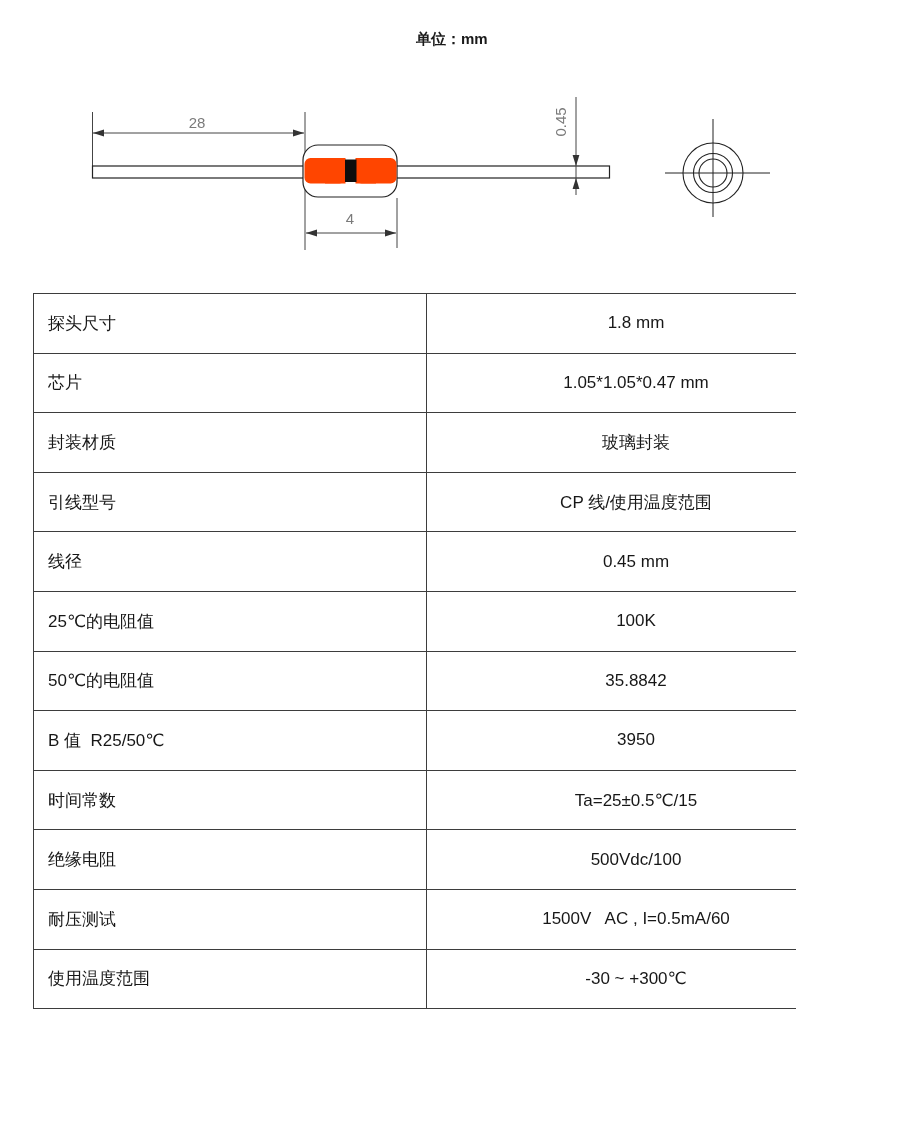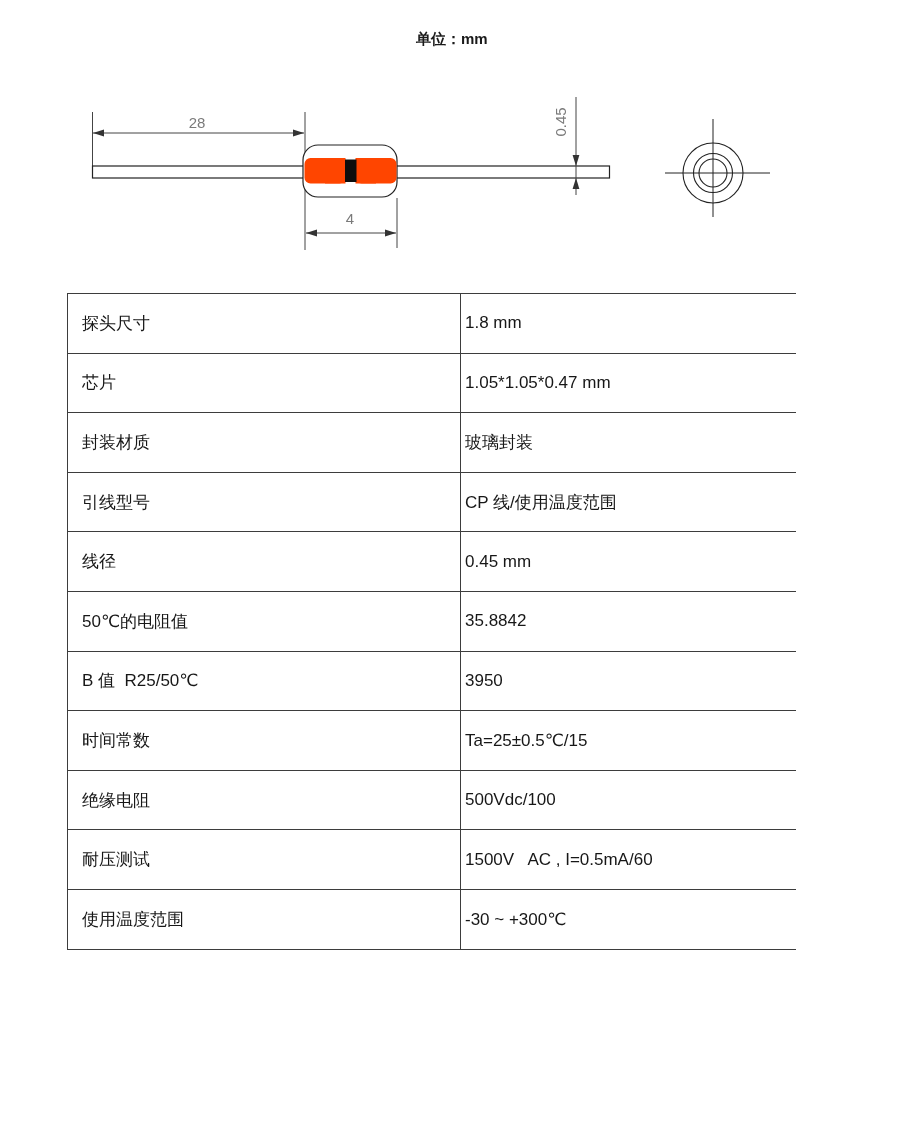--- a/index.html
+++ b/index.html
@@ -37,33 +37,32 @@
     height: 1130px;
     background: #ededed;
   }
   #spec-table {
     position: absolute;
     left: 33px;
     top: 293px;
     width: 787px;
     border-collapse: collapse;
     table-layout: fixed;
-    margin-left: 34px;
   }
   #spec-table td {
     border: 1.6px solid #3d3d3d;
     height: 56.6px;
     font-size: 17px;
     color: #171717;
     vertical-align: middle;
     white-space: pre-wrap;
     overflow: hidden;
   }
   #spec-table td.label-cell { padding-left: 14px; }
-  #spec-table td.value-cell { padding-left: 4px; }
+  #spec-table td.value-cell { padding-left: 26px; text-align: center; }
   .dim-text {
     font-size: 15px;
     fill: #7a7a7a;
     font-family: "Liberation Sans", "DejaVu Sans", sans-serif;
   }
 </style>
 </head>
 <body>
 
 <div id="page">
@@ -128,20 +127,24 @@
         </tr>
         <tr>
           <td class="label-cell">引线型号</td>
           <td class="value-cell">CP 线/使用温度范围</td>
         </tr>
         <tr>
           <td class="label-cell">线径</td>
           <td class="value-cell">0.45 mm</td>
         </tr>
         <tr>
+          <td class="label-cell">25℃的电阻值</td>
+          <td class="value-cell">100K</td>
+        </tr>
+        <tr>
           <td class="label-cell">50℃的电阻值</td>
           <td class="value-cell">35.8842</td>
         </tr>
         <tr>
           <td class="label-cell">B 值  R25/50℃</td>
           <td class="value-cell">3950</td>
         </tr>
         <tr>
           <td class="label-cell">时间常数</td>
           <td class="value-cell">Ta=25±0.5℃/15</td>

